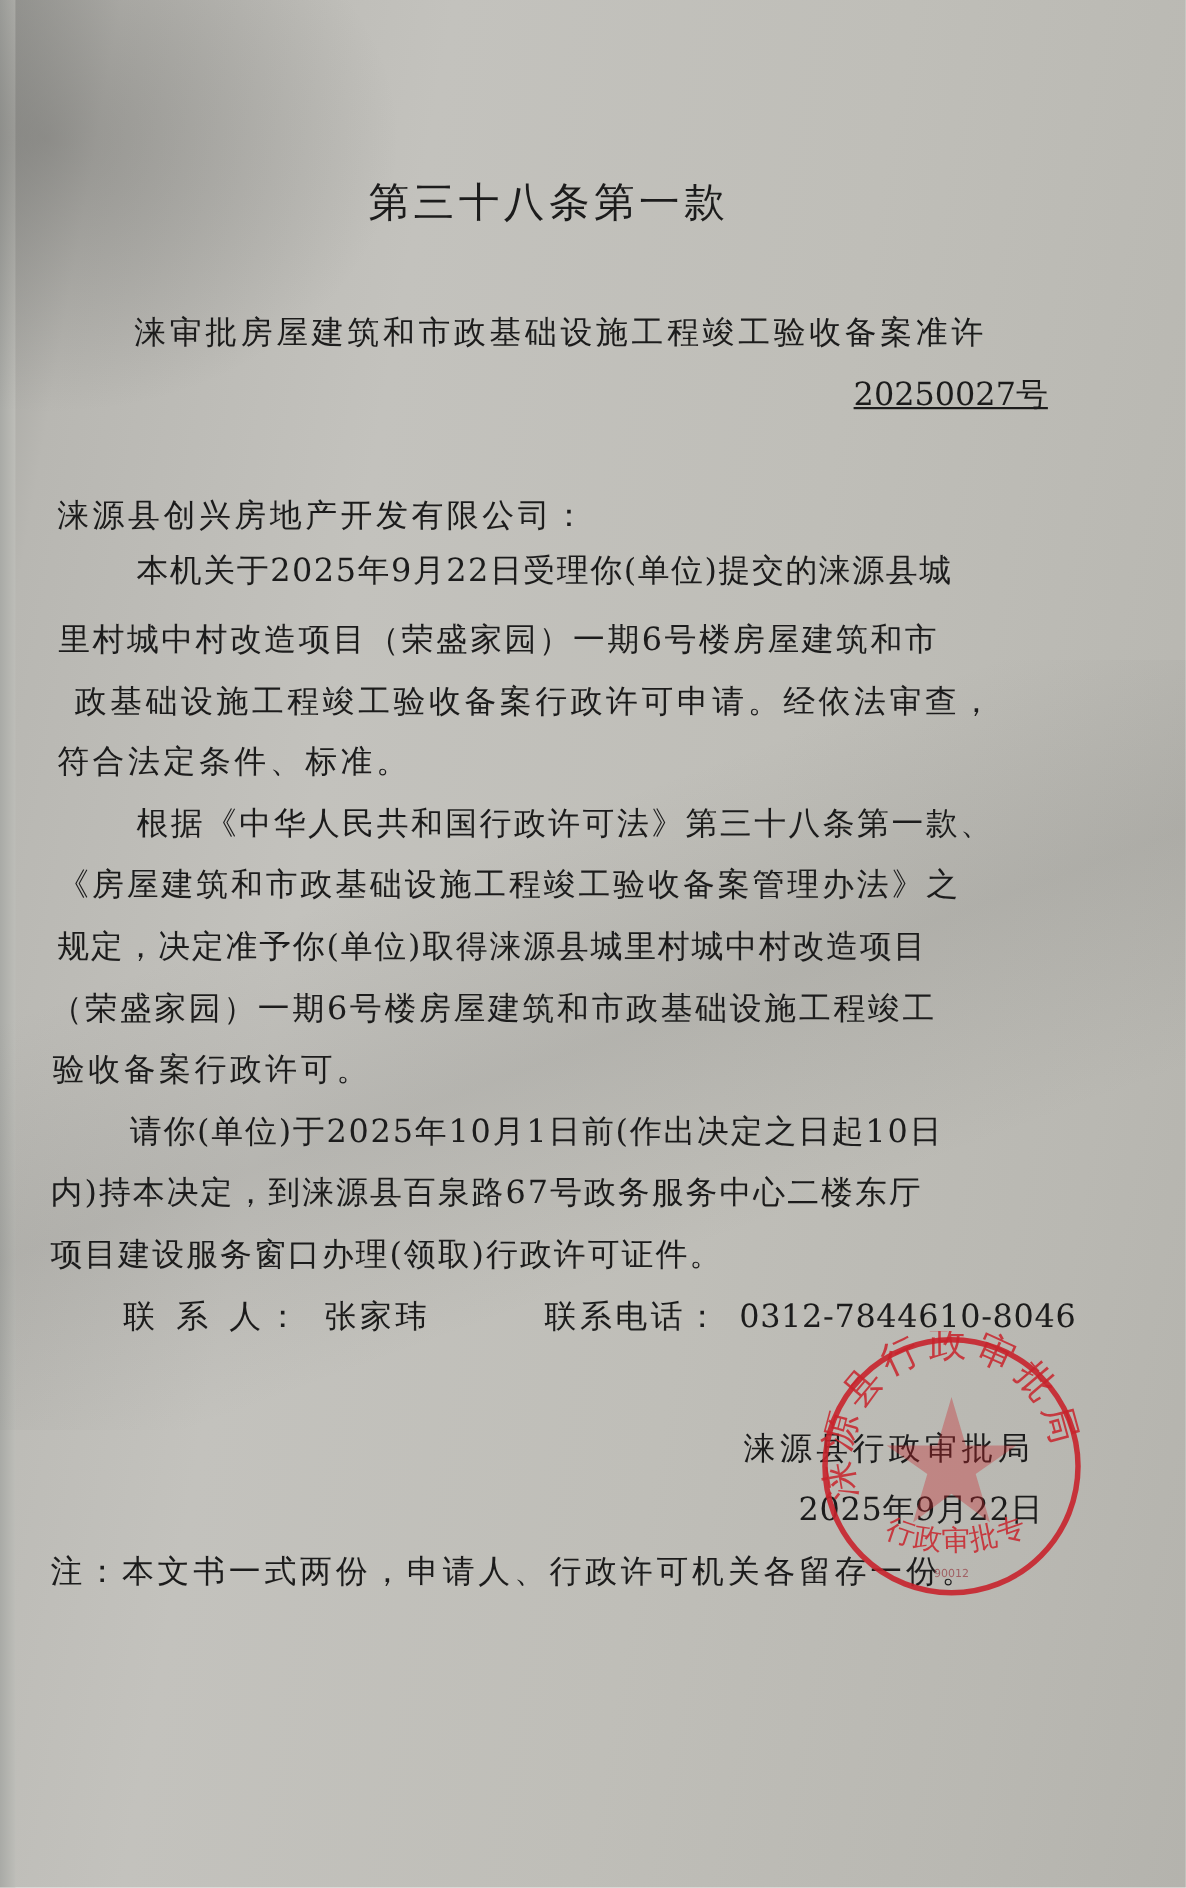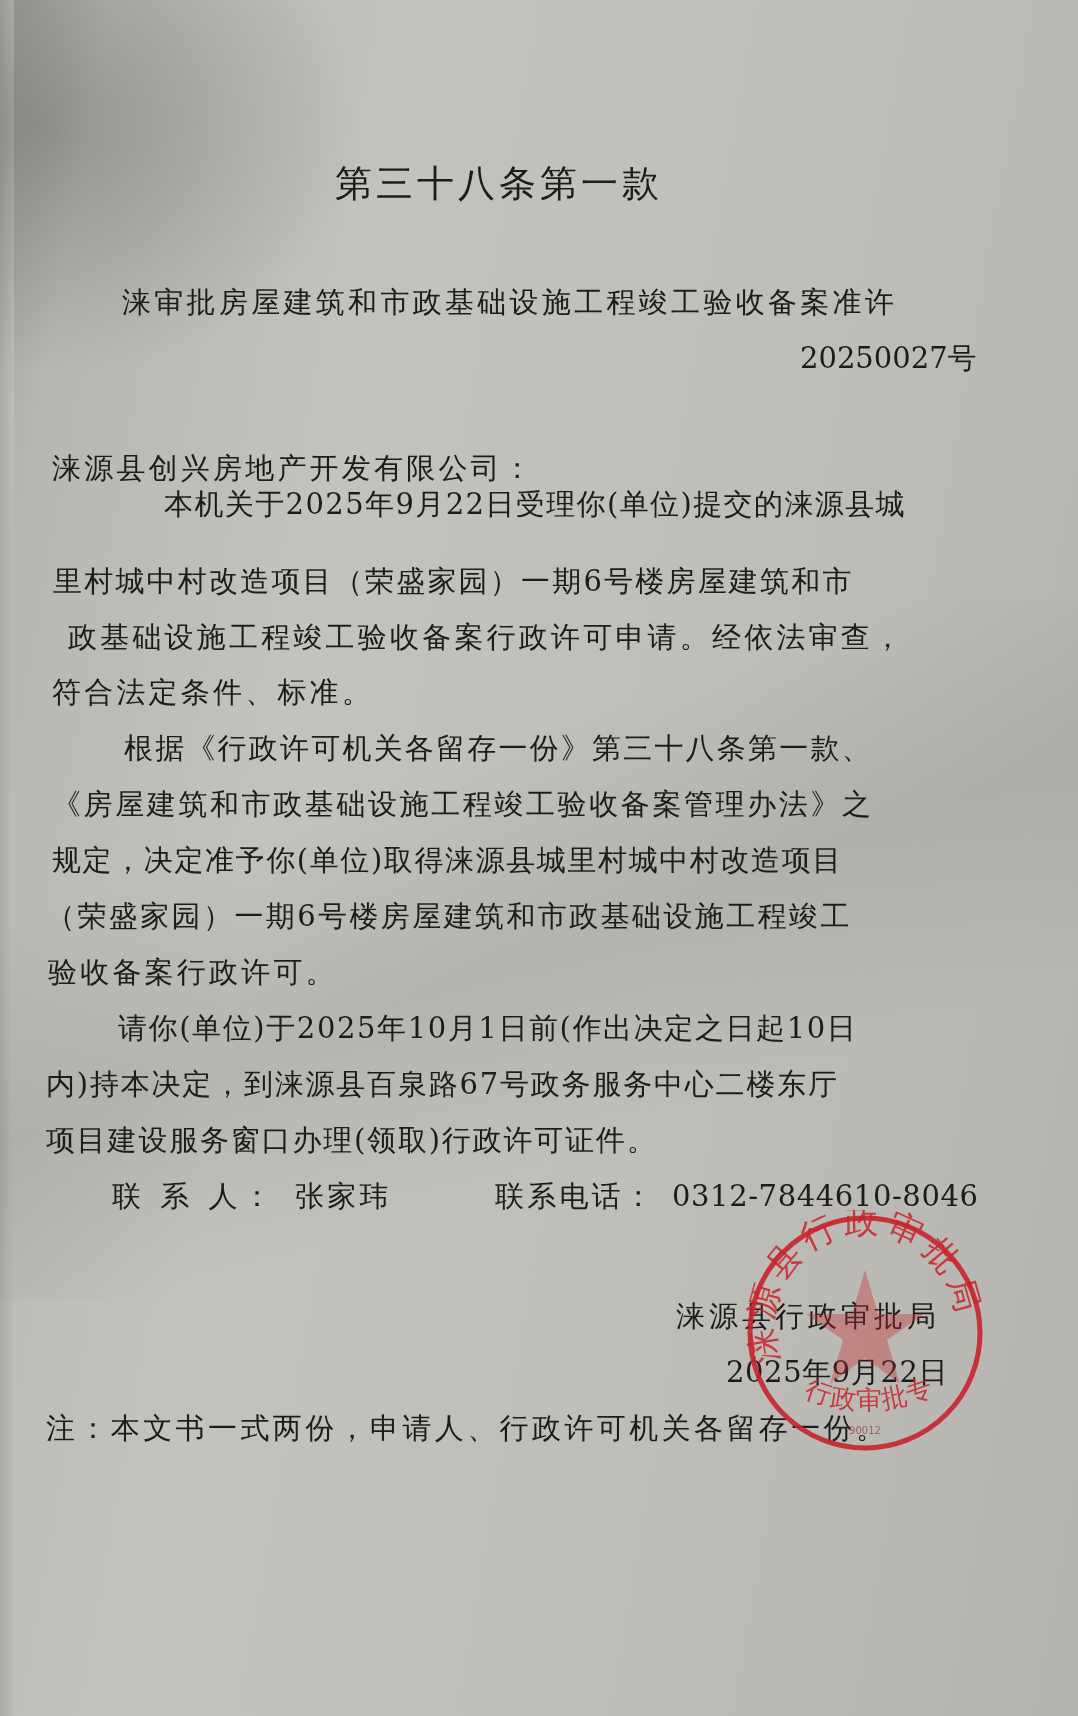--- a/index.html
+++ b/index.html
@@ -38,33 +38,33 @@
 
 <div class="page-edge"></div>
 <div class="shade-top-left"></div>
 <div class="shade-diag"></div>
 
 <div>
 
   <div class="line title" style="left:335px; top:164px;">第三十八条第一款</div>
 
   <div class="line" style="left:122px; top:282px; letter-spacing:3.3px;">涞审批房屋建筑和市政基础设施工程竣工验收备案准许</div>
-  <div class="line" style="left:800px; top:338px; letter-spacing:0px;">20250027号</div>
+  <div class="line" style="left:776px; top:338px; letter-spacing:0px;text-decoration:underline;">20250027号</div>
 
   <div class="line" style="left:52px; top:448px;text-align:right;">涞源县创兴房地产开发有限公司：</div>
 
   <div>
-    <div class="line" style="left:124px; top:484px; letter-spacing:1.4px;margin-left:40px;">本机关于2025年9月22日受理你(单位)提交的涞源县城</div>
+    <div class="line" style="left:124px; top:498px; letter-spacing:1.4px;">本机关于2025年9月22日受理你(单位)提交的涞源县城</div>
     <div class="line" style="left:53px; top:561px; letter-spacing:2.2px;">里村城中村改造项目（荣盛家园）一期6号楼房屋建筑和市</div>
     <div class="line" style="left:68px; top:617px;">政基础设施工程竣工验收备案行政许可申请。经依法审查，</div>
     <div class="line" style="left:52px; top:672px;">符合法定条件、标准。</div>
   </div>
 
   <div>
-    <div class="line" style="left:124px; top:728px; letter-spacing:2.2px;">根据《行政许可机关各留存一份》第三十八条第一款、</div>
+    <div class="line" style="left:124px; top:728px; letter-spacing:2.2px;">根据《中华人民共和国行政许可法》第三十八条第一款、</div>
     <div class="line" style="left:52px; top:784px; letter-spacing:2.6px;">《房屋建筑和市政基础设施工程竣工验收备案管理办法》之</div>
     <div class="line" style="left:52px; top:840px; letter-spacing:1.6px;">规定，决定准予你(单位)取得涞源县城里村城中村改造项目</div>
     <div class="line" style="left:46px; top:896px; letter-spacing:2.4px;">（荣盛家园）一期6号楼房屋建筑和市政基础设施工程竣工</div>
     <div class="line" style="left:48px; top:952px;">验收备案行政许可。</div>
   </div>
 
   <div>
     <div class="line" style="left:118px; top:1008px; letter-spacing:1.6px;text-align:center;">请你(单位)于2025年10月1日前(作出决定之日起10日</div>
     <div class="line" style="left:46px; top:1064px; letter-spacing:1.8px;">内)持本决定，到涞源县百泉路67号政务服务中心二楼东厅</div>
     <div class="line" style="left:46px; top:1120px; letter-spacing:1.8px;">项目建设服务窗口办理(领取)行政许可证件。</div>

